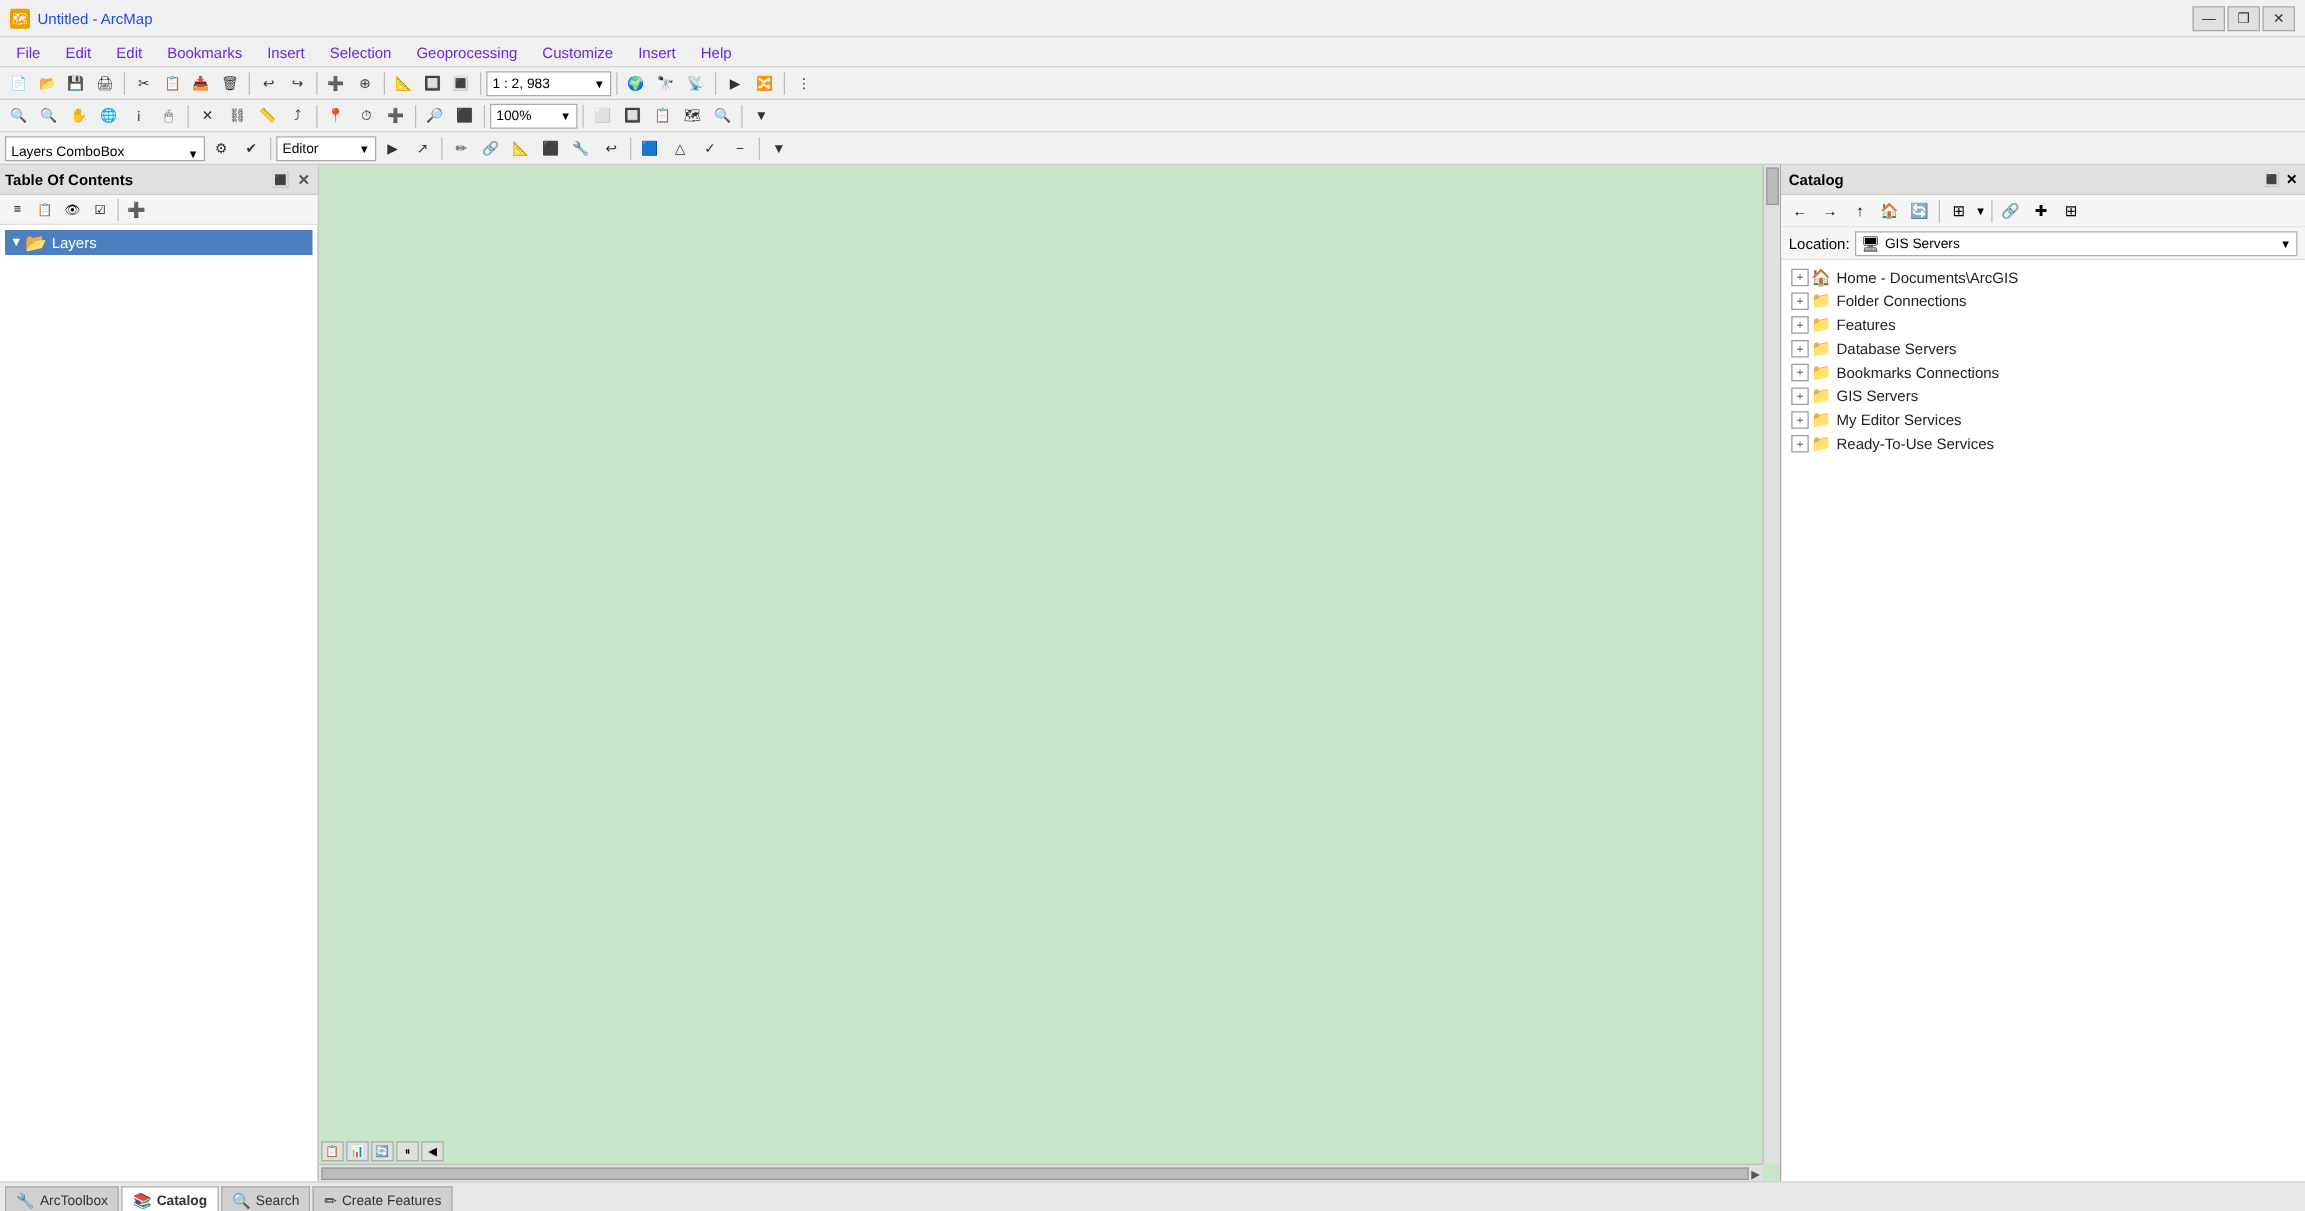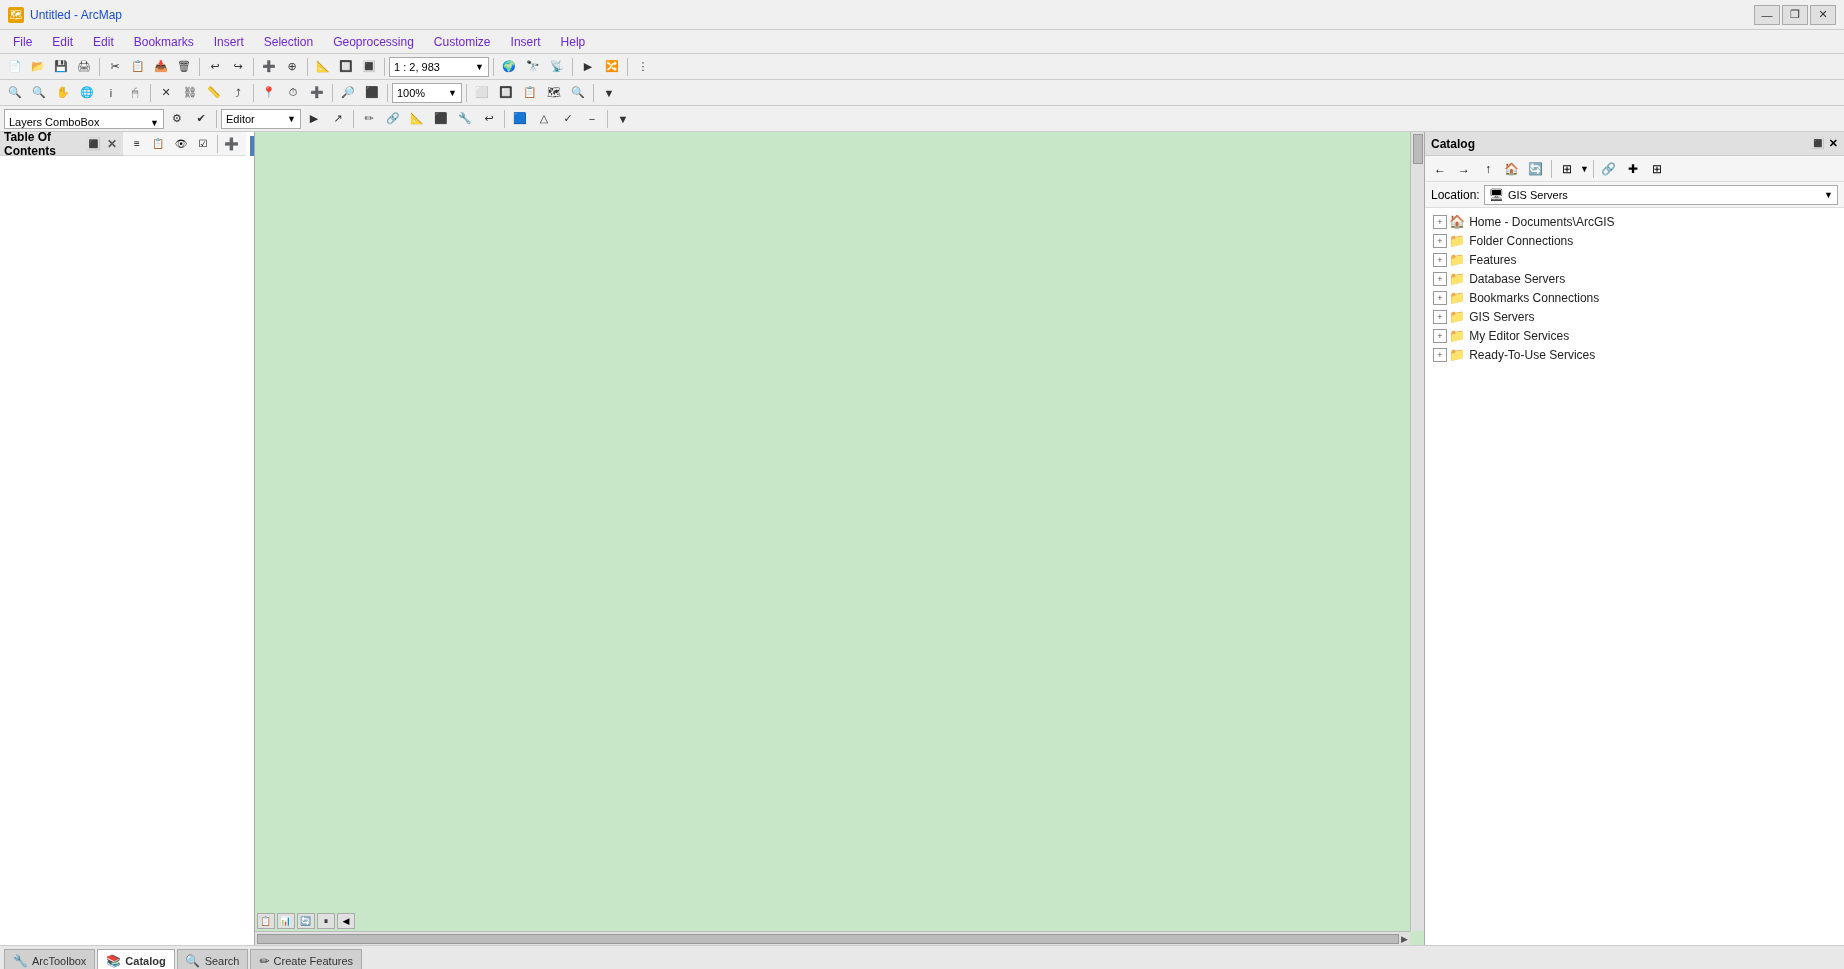--- a/index.html
+++ b/index.html
@@ -98,21 +98,21 @@
       position: relative;
     }
 
     
     .toc-panel {
       width: 255px;
       min-width: 255px;
       background: white;
       border-right: 1px solid #aaa;
       display: flex;
-      flex-direction: row;
+      flex-direction: column;
     }
     .toc-header {
       background: #e0e0e0;
       height: 24px;
       display: flex;
       align-items: center;
       justify-content: space-between;
       padding: 0 4px;
       border-bottom: 1px solid #ccc;
       font-size: 12px;

